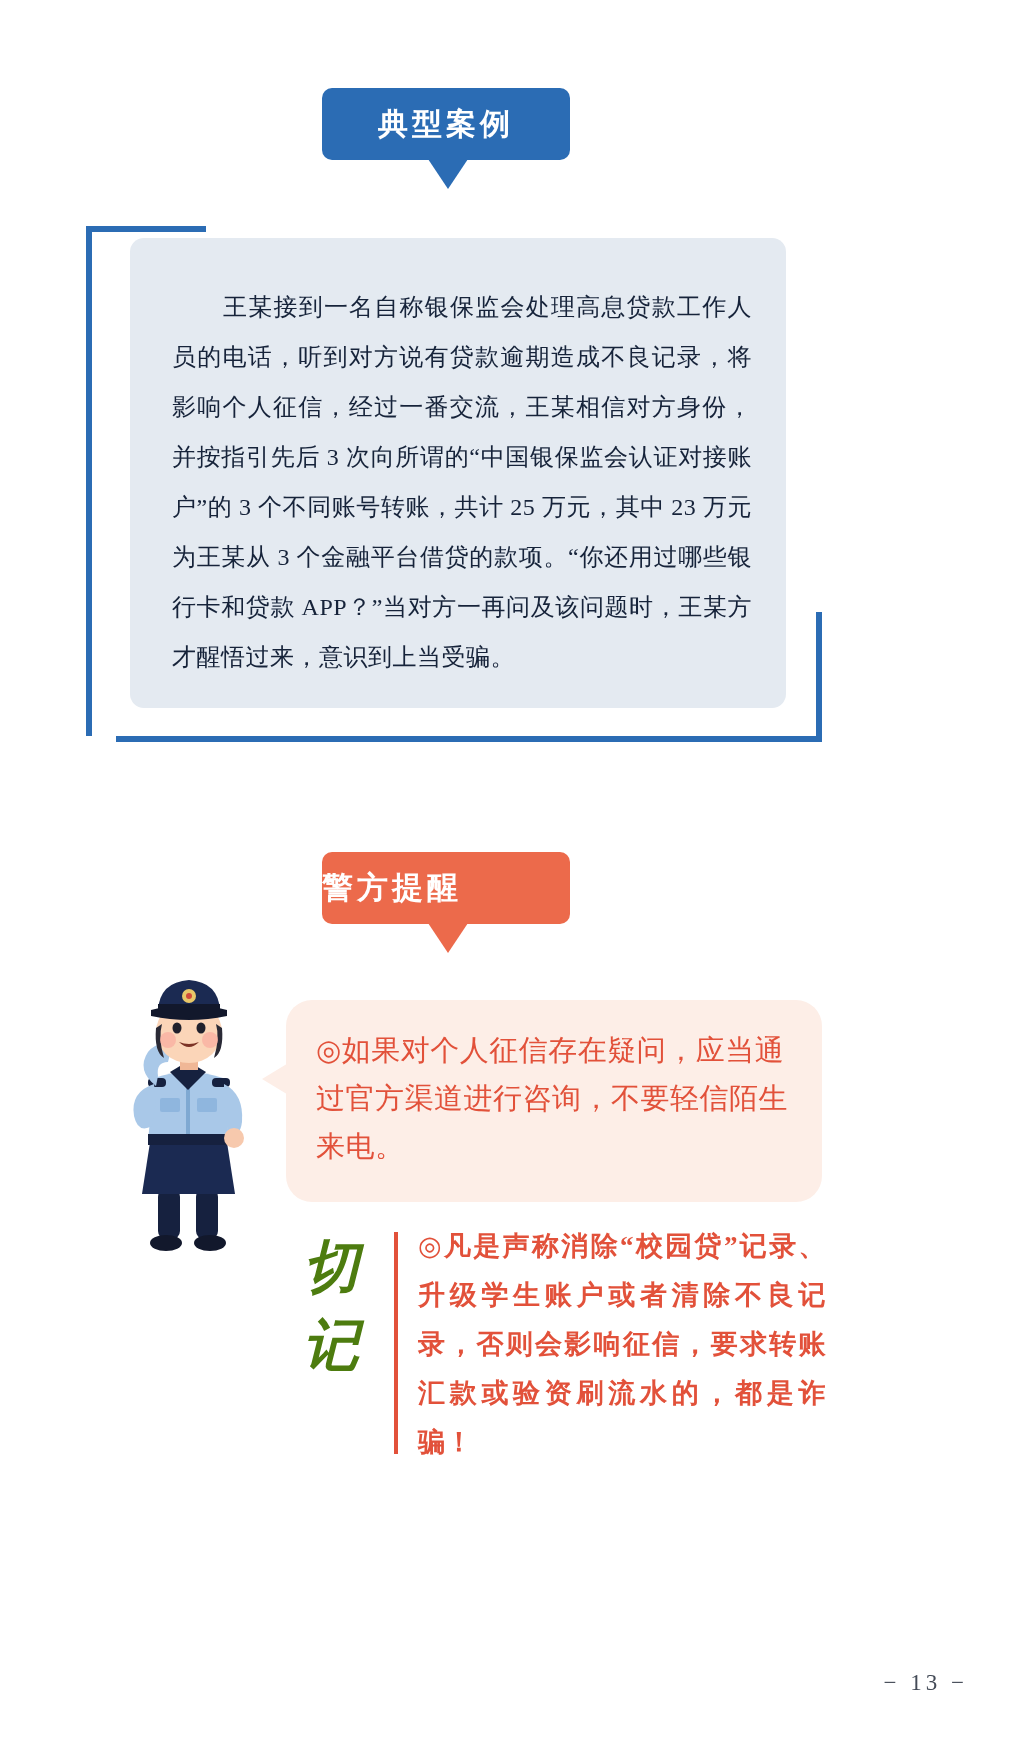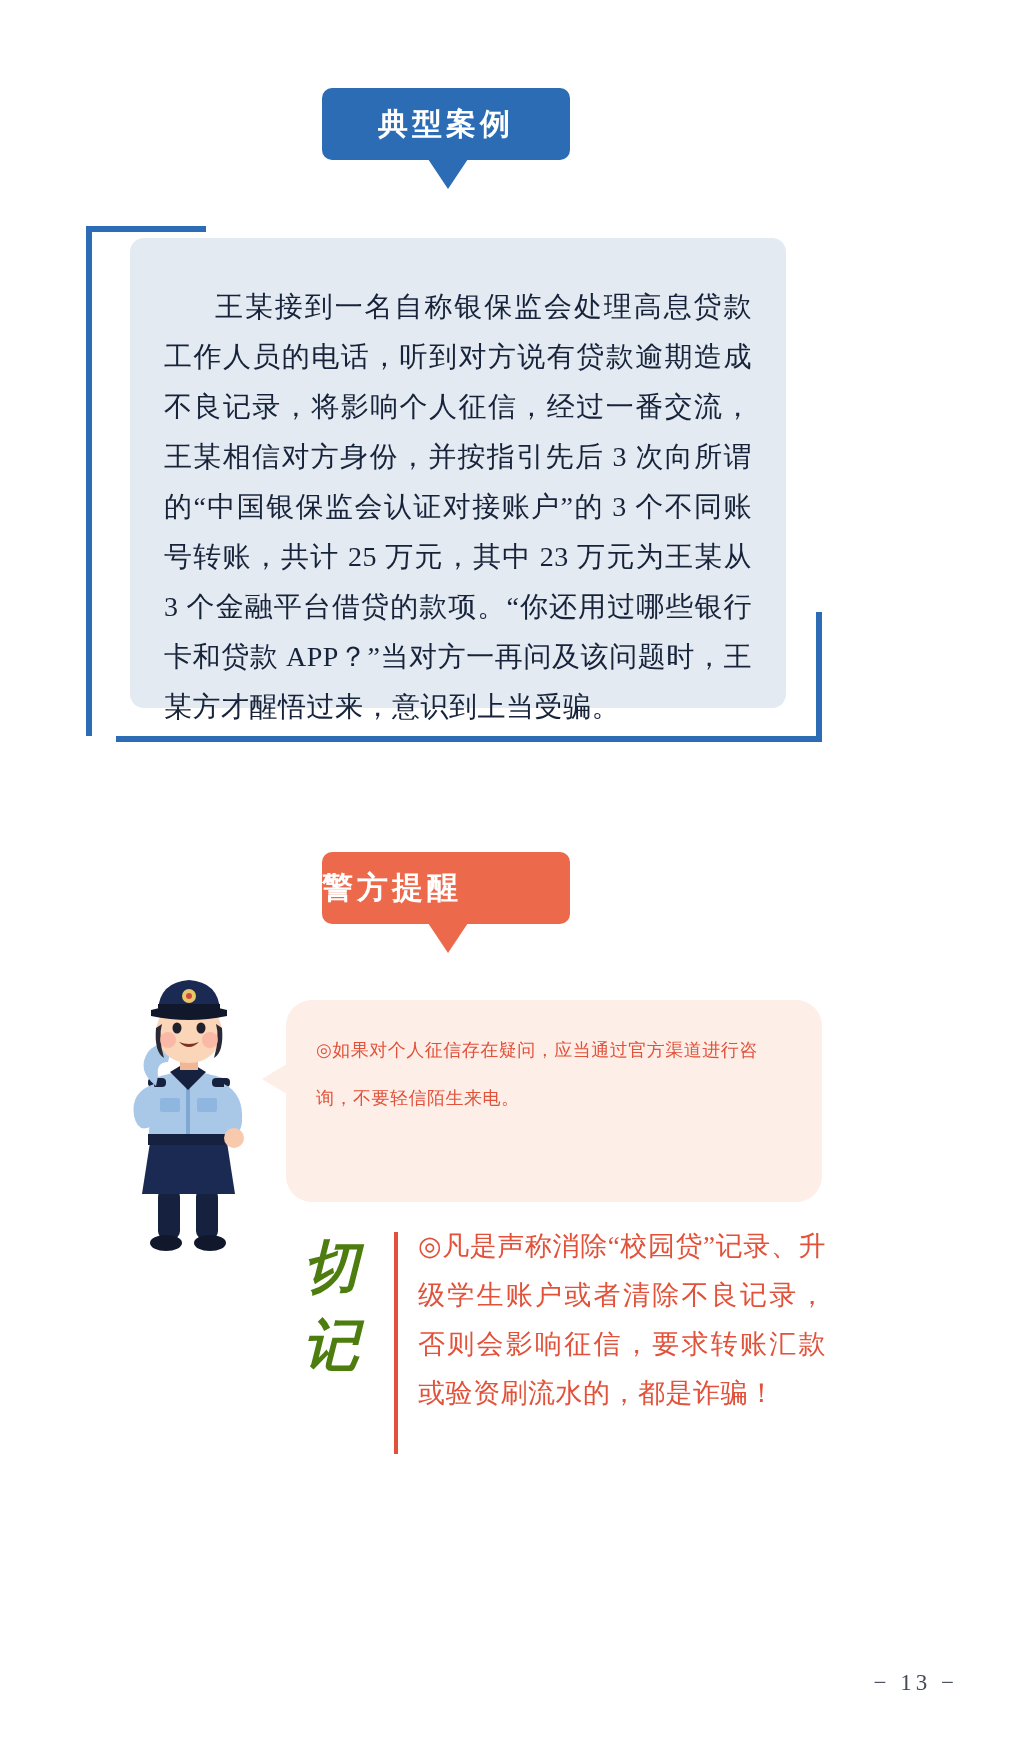--- a/index.html
+++ b/index.html
@@ -83,27 +83,28 @@
     left: 44px;
     top: 12px;
     width: 656px;
     height: 470px;
     background: #e4eaf1;
     border-radius: 14px;
     box-sizing: border-box;
     padding: 44px 34px 20px 34px;
   }
   .case-text {
-    font-size: 28px;
+    font-size: 24px;
     line-height: 50px;
     color: #16233a;
     text-align: justify;
     text-indent: 51px;
     letter-spacing: 0.5px;
     font-family: "Liberation Serif", "DejaVu Serif", serif;
+    margin-left: 8px;
   }
 
   
   .tip-badge {
     position: absolute;
     left: 322px;
     top: 852px;
     width: 248px;
     height: 72px;
     background: #ec6a4b;
@@ -154,21 +155,21 @@
     position: absolute;
     left: 262px;
     top: 1062px;
     width: 0;
     height: 0;
     border-top: 17px solid transparent;
     border-bottom: 17px solid transparent;
     border-right: 28px solid #fdeee7;
   }
   .bubble-text {
-    font-size: 18px;
+    font-size: 29px;
     line-height: 48px;
     color: #e2513a;
     letter-spacing: 0.5px;
   }
 
   
   .qieji {
     position: absolute;
     left: 288px;
     top: 1228px;
@@ -191,29 +192,29 @@
     background: #e2513a;
   }
   .note-text {
     position: absolute;
     left: 418px;
     top: 1222px;
     width: 408px;
     font-size: 27px;
     line-height: 49px;
     color: #e2513a;
-    font-weight: normal;
+    font-weight: bold;
     letter-spacing: 0.5px;
     text-align: justify;
   }
 
   
   .page-number {
     position: absolute;
-    right: 66px;
+    right: 56px;
     bottom: 52px;
     font-size: 23px;
     color: #444b57;
     letter-spacing: 4px;
   }
 </style>
 </head>
 <body>
 
 <div class="case-badge">

